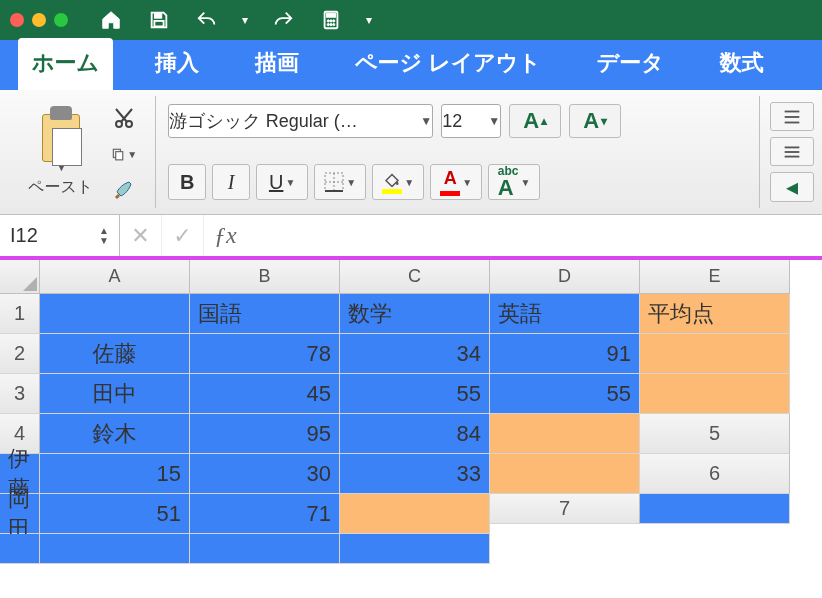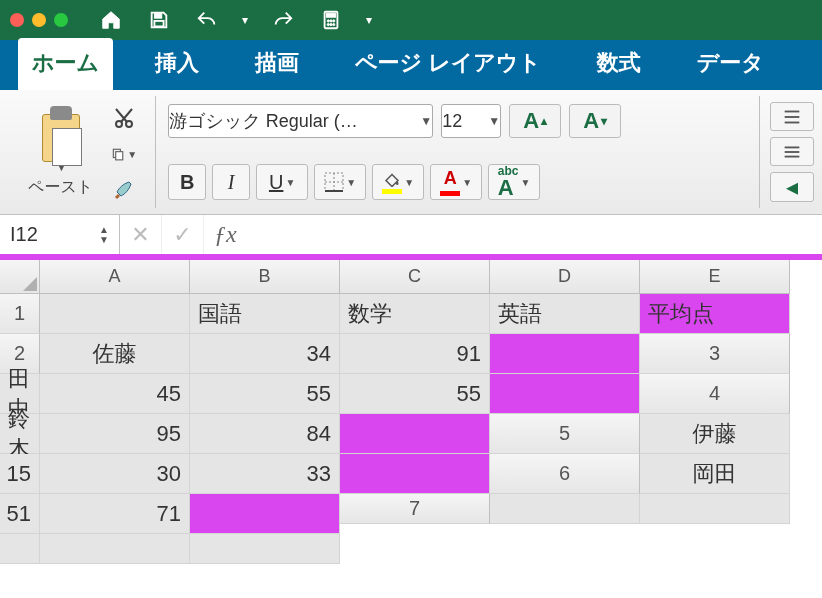--- a/index.html
+++ b/index.html
@@ -10,21 +10,21 @@
   .traffic { display: flex; gap: 8px; margin-right: 10px; }
   .traffic span { width: 14px; height: 14px; border-radius: 50%; display: inline-block; }
   .t-red { background: #ff5f57; }
   .t-yellow { background: #ffbd2e; }
   .t-green { background: #28c940; }
   .tb-ico { width: 30px; height: 30px; display: flex; align-items: center; justify-content: center; color: #fff; font-size: 20px; cursor: pointer; }
   .tb-ico svg { width: 22px; height: 22px; fill: #fff; stroke: #fff; }
   .tb-sep { color: #fff; font-size: 12px; padding: 0 2px; }
 
   
-  .ribbon-tabs { height: 50px; background: #0369a1; display: flex; align-items: flex-end; padding-left: 18px; gap: 28px; }
+  .ribbon-tabs { height: 50px; background: #3b82f6; display: flex; align-items: flex-end; padding-left: 18px; gap: 28px; }
   .rtab { color: #fff; font-size: 22px; padding: 10px 14px 12px 14px; cursor: pointer; font-weight: bold; }
   .rtab.active { background: #fff; color: #1b6e43; font-weight: bold; border-radius: 4px 4px 0 0; }
 
   
   .ribbon { height: 125px; background: linear-gradient(#fafafa,#eaeaea); border-bottom: 1px solid #c0c0c0; display: flex; padding: 6px 8px; }
   .rgroup { border-right: 1px solid #c0c0c0; padding: 4px 10px; display: flex; flex-direction: column; justify-content: space-between; }
   .rgroup:last-child { border-right: none; }
   .paste-col { display: flex; flex-direction: column; align-items: center; justify-content: flex-start; padding: 6px 10px; }
   .paste-icon { width: 54px; height: 60px; position: relative; }
   .paste-icon .board { position:absolute; left:8px; top:8px; width:38px; height:48px; background:#f4d58a; border:1px solid #b08a30; border-radius:3px; }
@@ -51,38 +51,38 @@
   .tbtn.wide { width:52px; }
   .fill-btn .bar{ width:20px; height:5px; background:#ffff00; margin-top:2px;}
   .font-btn .bar{ width:20px; height:5px; background:#ff0000; margin-top:2px;}
   .phon-btn { color:#1b6e43; font-size:14px; font-weight:bold; display:flex; flex-direction:column; line-height:1;}
   .phon-btn .abc{font-size:12px;} .phon-btn .A{font-size:22px;}
   .right-col { display:flex; flex-direction:column; gap:6px; padding:6px 0 6px 10px;}
   .right-col .tbtn{ width:44px; height:32px;}
   .right-col svg{width:22px;height:22px;}
 
   
-  .fbar { height: 45px; border-bottom: 6px solid #d946ef; display:flex; align-items:center; }
+  .fbar { height: 45px; border-bottom: 4px solid #d946ef; display:flex; align-items:center; }
   .namebox { width:120px; height:100%; border-right:1px solid #c0c0c0; display:flex; align-items:center; padding:0 10px; font-size:20px; justify-content:space-between;}
   .spin { display:flex; flex-direction:column; font-size:10px; color:#555; line-height:1; cursor:pointer;}
   .fbar-btn { width:42px; height:100%; display:flex; align-items:center; justify-content:center; color:#bbb; font-size:22px; border-right:1px solid #eee; cursor:pointer;}
   .fx { font-style:italic; font-family: "Times New Roman", serif; font-size:24px; color:#666; padding:0 10px;}
   .formula-input { flex:1; height:100%; border:none; outline:none; font-size:18px; padding:0 8px; }
 
   
   .grid { display: grid; grid-template-columns: 40px 150px 150px 150px 150px 150px; }
   .corner { background:linear-gradient(#f5f5f5,#e6e6e6); border-right:1px solid #bfbfbf; border-bottom:1px solid #bfbfbf; height:34px; position:relative;}
   .corner::after{content:""; position:absolute; right:2px; bottom:2px; width:0; height:0; border-left:14px solid transparent; border-bottom:14px solid #b0b0b0;}
   .colh { background:linear-gradient(#f5f5f5,#e6e6e6); border-right:1px solid #bfbfbf; border-bottom:1px solid #bfbfbf; height:34px; display:flex; align-items:center; justify-content:center; font-size:18px; color:#555; cursor:pointer;}
   .rowh { background:linear-gradient(#f5f5f5,#e6e6e6); border-right:1px solid #bfbfbf; border-bottom:1px solid #d4d4d4; height:40px; display:flex; align-items:center; justify-content:center; font-size:20px; color:#555; cursor:pointer;}
-  .cell { border-right:1px solid #d4d4d4; border-bottom:1px solid #d4d4d4; height:40px; display:flex; align-items:center; padding:0 8px; font-size:22px; background:#e5e5e5; cursor: cell;}
+  .cell { border-right:1px solid #d4d4d4; border-bottom:1px solid #d4d4d4; height:40px; display:flex; align-items:center; padding:0 8px; font-size:22px; background:#3b82f6; cursor: cell;}
   .cell.left { justify-content:flex-start; }
   .cell.center { justify-content:center; }
   .cell.right { justify-content:flex-end; }
-  .cell.hl { background:#d946ef; }
+  .cell.hl { background:#fdba74; }
   .rowh.r7,.cell.r7{height:30px;}
 </style>
 </head>
 <body>
 
 <div class="titlebar">
   <div class="traffic">
     <span class="t-red"></span>
     <span class="t-yellow"></span>
     <span class="t-green"></span>
@@ -123,22 +123,22 @@
       </svg>
   </div>
   <span class="tb-sep">▾</span>
 </div>
 
 <div class="ribbon-tabs">
   <div class="rtab active">ホーム</div>
   <div class="rtab">挿入</div>
   <div class="rtab">描画</div>
   <div class="rtab">ページ レイアウト</div>
+  <div class="rtab">データ</div>
   <div class="rtab">数式</div>
-  <div class="rtab">データ</div>
 </div>
 
 <div class="ribbon">
   <div class="rgroup" style="display:flex; flex-direction:row;">
     <div class="paste-col">
       <div class="paste-icon">
         <div class="board"></div>
           <div class="clip"></div>
           <div class="sheet"></div>
       </div>
@@ -270,20 +270,21 @@
 
   <div class="rowh">1</div>
   <div class="cell left"></div>
   <div class="cell left">国語</div>
   <div class="cell left">数学</div>
   <div class="cell left">英語</div>
   <div class="cell left hl">平均点</div>
 
   <div class="rowh">2</div>
   <div class="cell center">佐藤</div>
+  <div class="cell right">78</div>
   <div class="cell right">34</div>
   <div class="cell right">91</div>
   <div class="cell left hl"></div>
 
   <div class="rowh">3</div>
   <div class="cell center">田中</div>
   <div class="cell right">45</div>
   <div class="cell right">55</div>
   <div class="cell right">55</div>
   <div class="cell left hl"></div>

